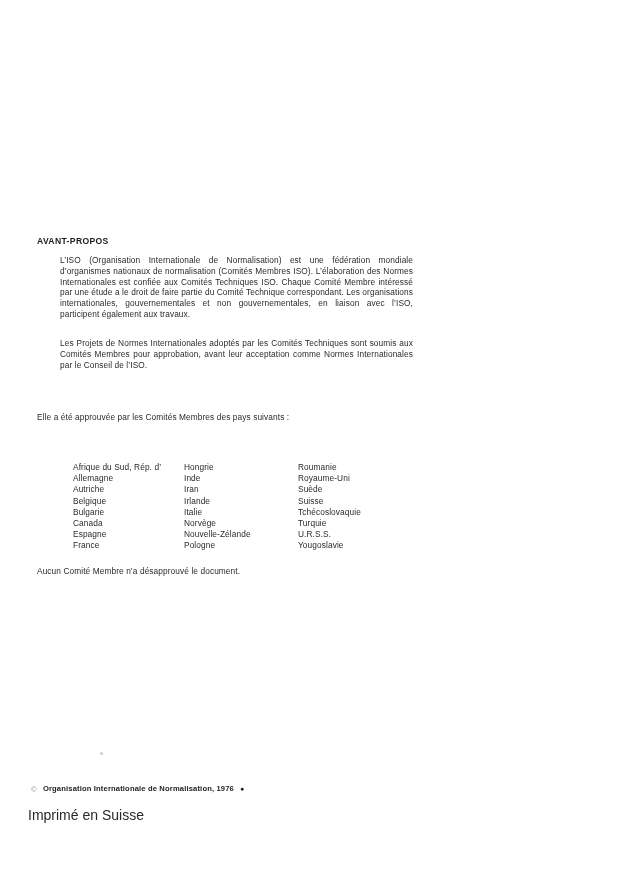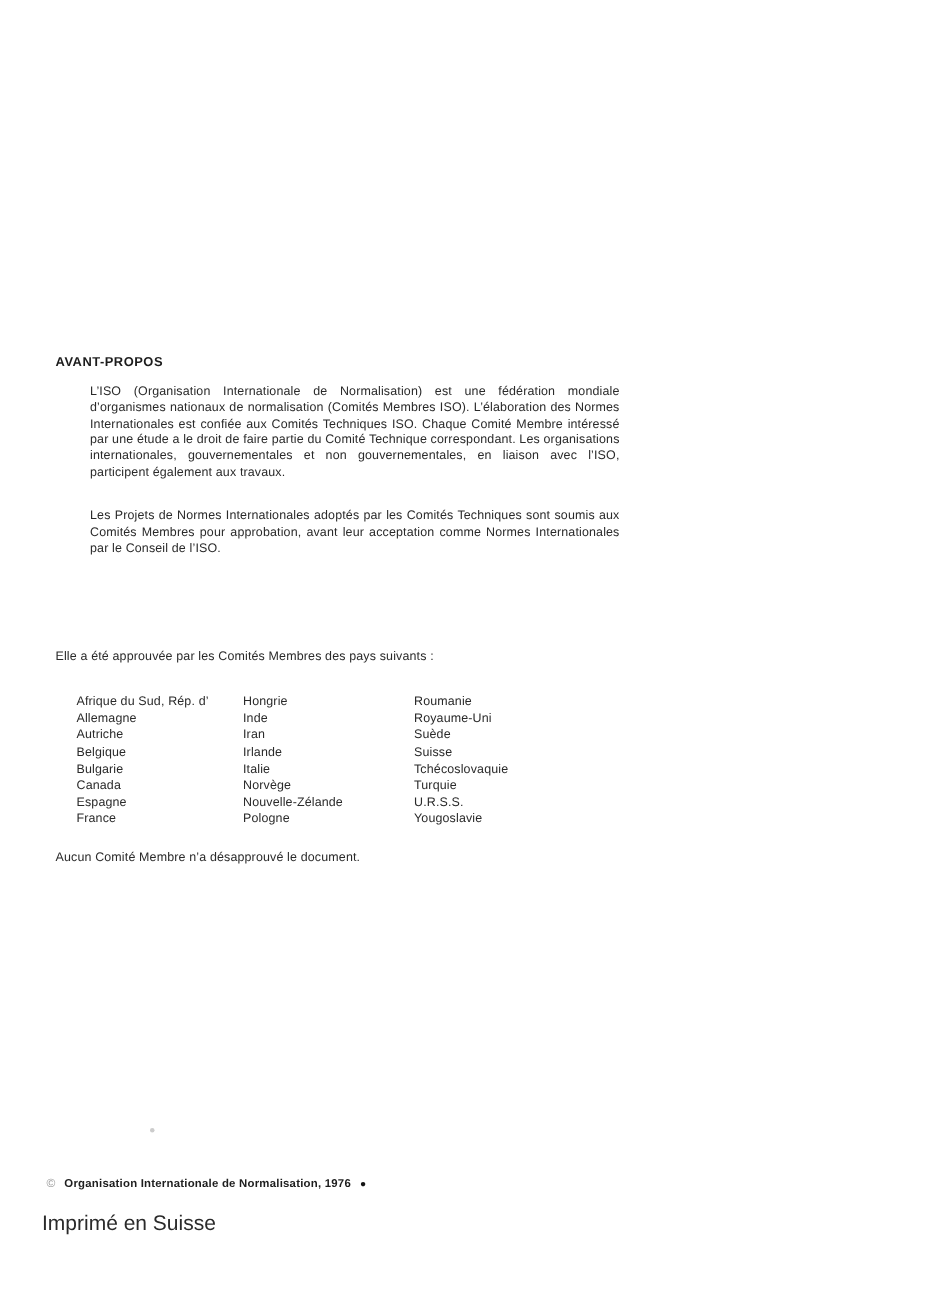--- a/index.html
+++ b/index.html
@@ -22,23 +22,23 @@
   .body-text {
     font-size: 8.3px;
     line-height: 10.75px;
     letter-spacing: 0.1px;
     color: #2a2a2a;
   }
   .para { left: 37px; width: 353px; text-align: justify; margin-left: 23px; }
   #para1 { top: 255px; }
   #para2 { top: 338px; }
   #para3 { top: 390px; }
-  .intro { left: 37px; top: 432px; }
+  .intro { left: 37px; top: 412px; }
   .countries {
-    left: 51px; top: 462px;
+    left: 73px; top: 462px;
     display: flex;
     font-size: 8.3px; line-height: 11.2px;
     letter-spacing: 0.1px; color: #2a2a2a;
   }
   .country-col1 { width: 111px; }
   .country-col2 { width: 114px; }
   .note { left: 37px; top: 566px; }
   .speck {
     left: 100px; top: 752px;
     width: 3px; height: 3px;

